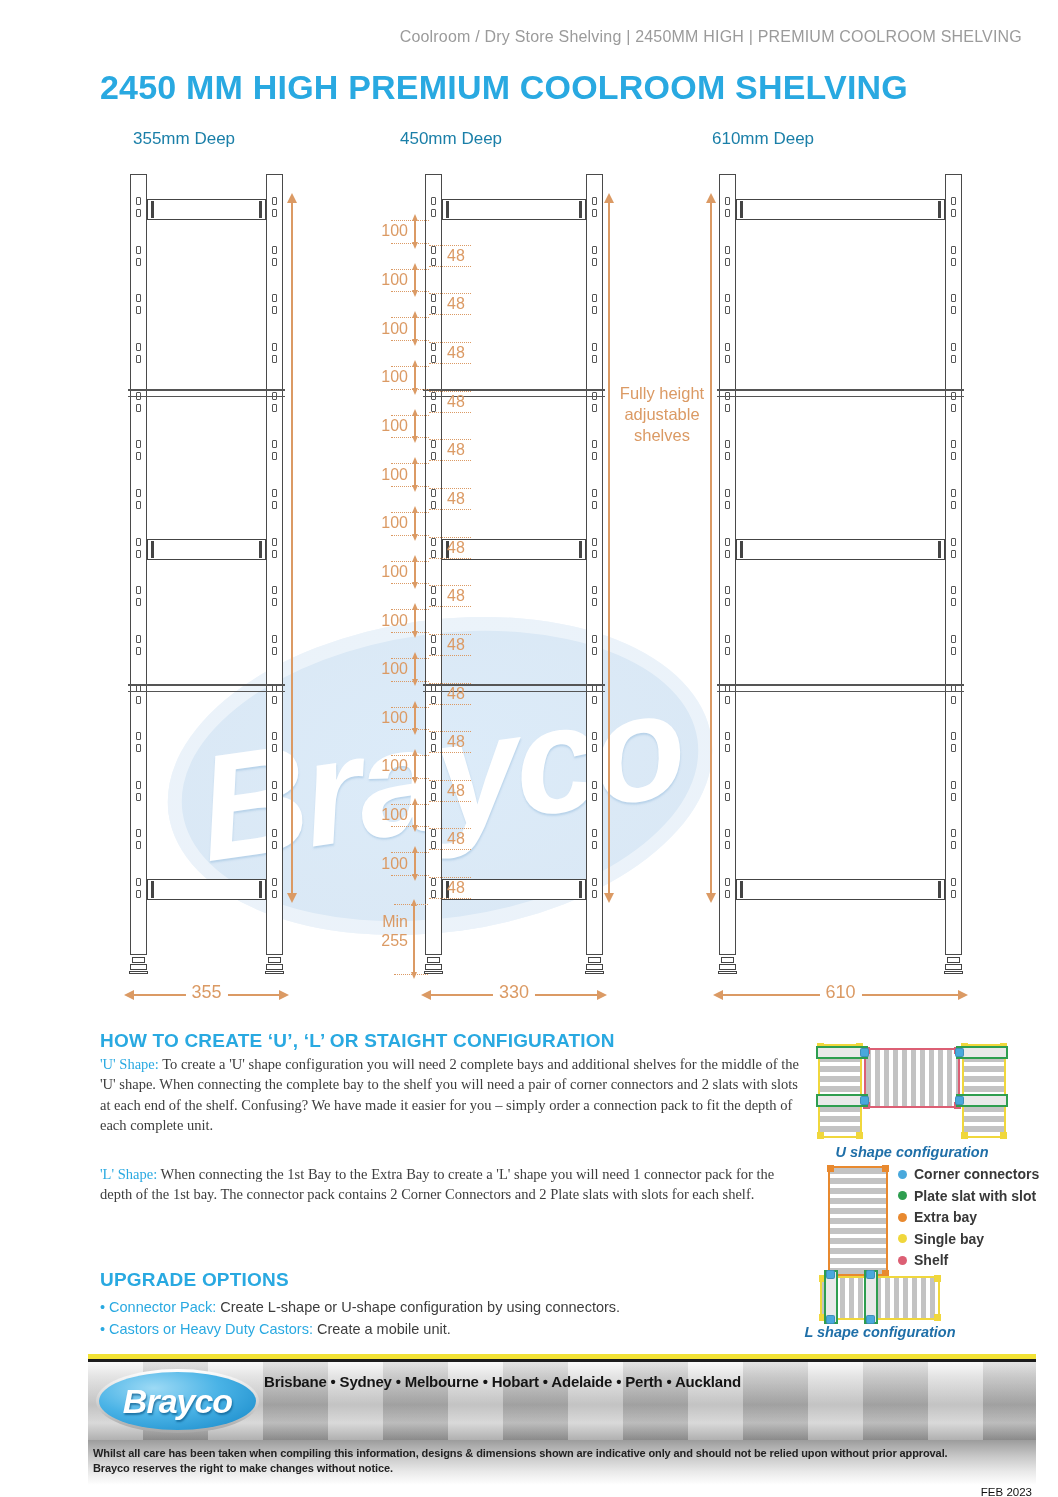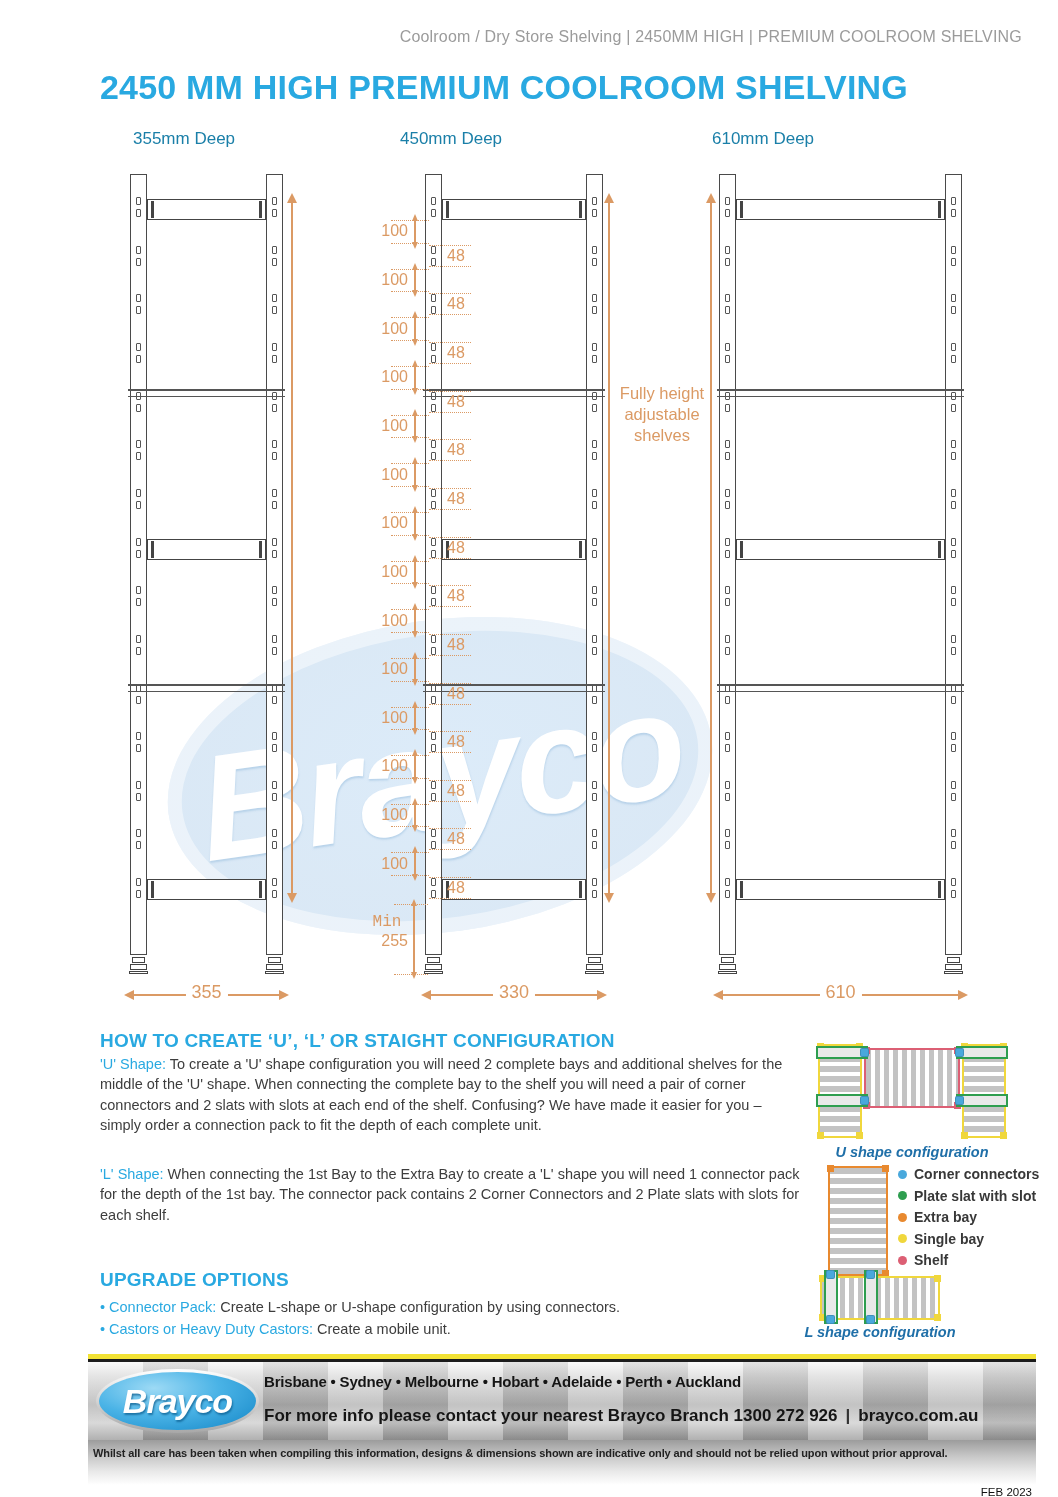--- a/index.html
+++ b/index.html
@@ -53,21 +53,21 @@
     border:5px solid transparent;border-left:10px solid var(--orange);border-right:none;}
 
   .dim-label{background:#fff;padding:0 6px;transform:translate(-50%,-56%);font-size:18px;color:var(--orange);white-space:nowrap;}
   .ann{font-size:16px;color:var(--orange);line-height:18px;}
   .dot-h{border-top:1.5px dotted var(--orange);height:0;}
 
   .note{position:absolute;left:612px;top:375px;width:100px;text-align:center;font-size:16.5px;line-height:21px;color:var(--orange);z-index:2;}
 
   
   .sec-h{position:absolute;left:100px;font-size:19px;font-weight:bold;color:var(--blue);letter-spacing:.2px;z-index:3;}
-  .para{position:absolute;left:100px;width:700px;font-size:14.5px;line-height:20.4px;color:var(--ink);z-index:3;}
+  .para{position:absolute;left:100px;width:700px;font-size:14.5px;line-height:20.4px;color:var(--ink);z-index:3;font-family:Liberation Serif, serif;}
   .lead{color:var(--blue);}
   .bullets{position:absolute;left:100px;width:700px;z-index:3;font-size:14.5px;line-height:22px;color:var(--ink);}
   .bullets .b-dot{color:var(--blue);margin-right:4px;}
 
   
   .mini{position:absolute;z-index:3;}
   .mini div{position:absolute;}
   .bay{border:2px solid;}
   .h-slats{background:repeating-linear-gradient(180deg,#c3c3c3 0 6px,#ffffff 6px 10px);}
   .v-slats{background:repeating-linear-gradient(90deg,#c3c3c3 0 5px,#ffffff 5px 9px);}
@@ -460,21 +460,21 @@
       <div class="ann" style="left: 447px; top: 725.15px; width: 34px;">48</div>
       <div class="dot-h" style="left: 429px; top: 771.8px; width: 42px;"></div>
       <div class="dot-h" style="left: 429px; top: 792.8px; width: 42px;"></div>
       <div class="ann" style="left: 447px; top: 773.8px; width: 34px;">48</div>
       <div class="dot-h" style="left: 429px; top: 820.45px; width: 42px;"></div>
       <div class="dot-h" style="left: 429px; top: 841.45px; width: 42px;"></div>
       <div class="ann" style="left: 447px; top: 822.45px; width: 34px;">48</div>
       <div class="dot-h" style="left: 429px; top: 869.1px; width: 42px;"></div>
       <div class="dot-h" style="left: 429px; top: 890.1px; width: 42px;"></div>
       <div class="ann" style="left: 447px; top: 871.1px; width: 34px;">48</div>
-      <div class="ann" style="left: 366px; top: 905px; width: 42px; text-align: center; font-family: Liberation Mono, monospace;">Min</div>
+      <div class="ann" style="left: 366px; top: 905px; width: 42px; text-align: right;">Min</div>
       <div class="ann" style="left: 366px; top: 924px; width: 42px; text-align: right;">255</div>
       <div class="va sm" style="left: 413px; top: 898px; height: 66px;"></div>
       <div class="dot-h" style="left: 394px; top: 896px; width: 34px;"></div>
       <div class="dot-h" style="left: 394px; top: 966px; width: 34px;"></div>
     </div>
 
   <div class="note">Fully height adjustable shelves</div>
 
   <div class="sec-h" style="top:1022px">HOW TO CREATE ‘U’, ‘L’ OR STAIGHT CONFIGURATION</div>
   <div class="para" style="top:1046px">
@@ -572,25 +572,23 @@
   <div id="footer-band">
     <div class="band-yellow"></div>
     <div class="band-black"></div>
     <div class="band-metal">
       <div class="logo">
         <div class="logo-inner">
           <span>Brayco</span>
         </div>
       </div>
       <div class="cities">Brisbane • Sydney • Melbourne • Hobart • Adelaide • Perth • Auckland</div>
-      <div class="contact-line">
-        <span>For more info please contact your nearest Brayco Branch 1300 272 926</span><span class="contact-sep">|</span><a class="website" href="#">brayco.com.au</a>
-      </div>
     </div>
   </div>
 
   <div id="fineprint">
     <div>Whilst all care has been taken when compiling this information, designs &amp; dimensions shown are indicative only and should not be relied upon without prior approval.</div>
+    <div>Brayco reserves the right to make changes without notice.</div>
   </div>
 
   <div class="date-code">FEB 2023</div>
 
 </div>
 
 </body></html>

